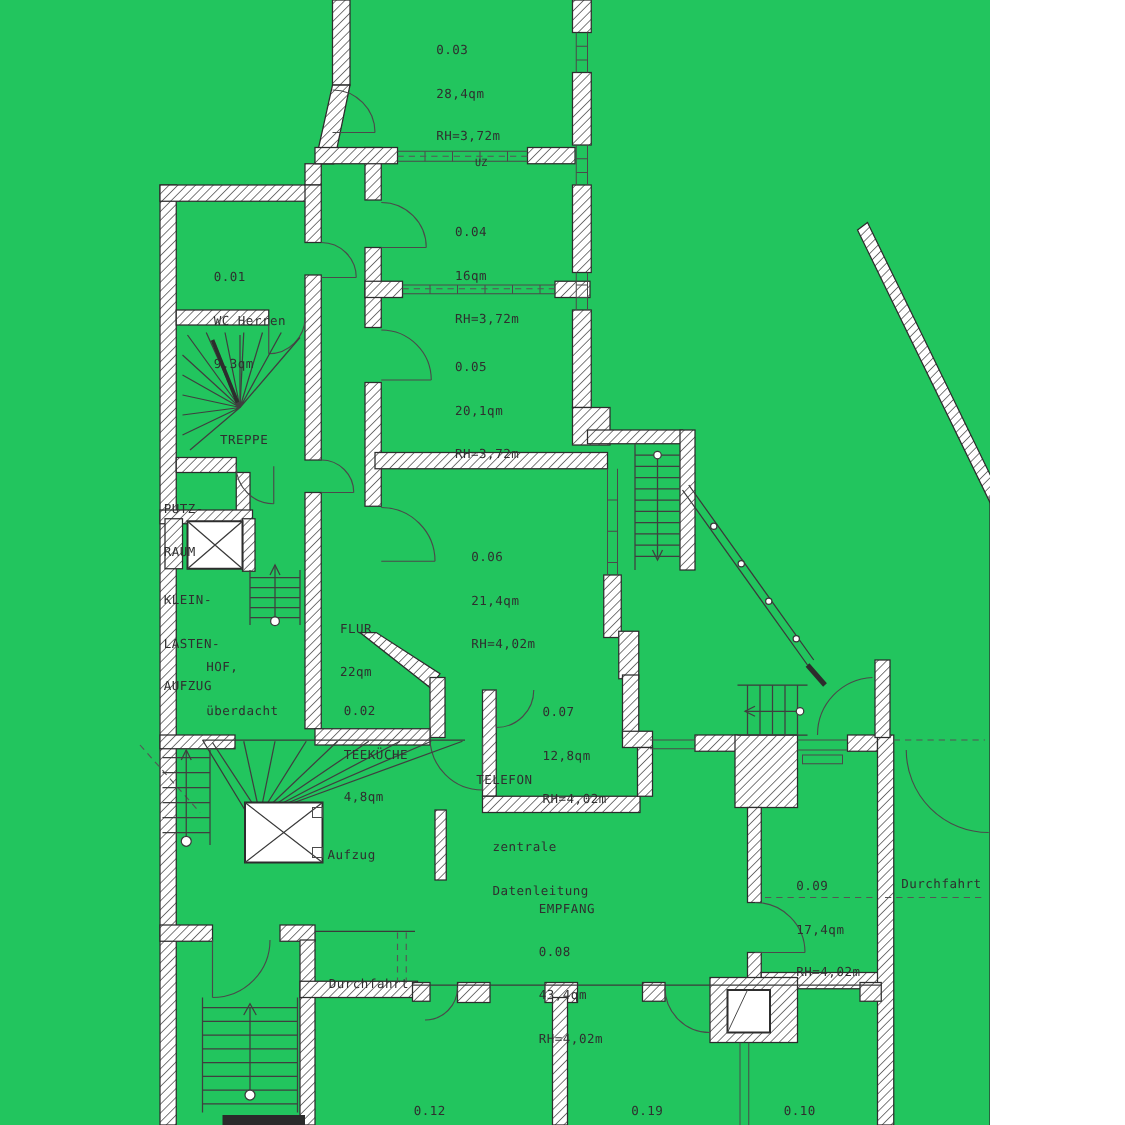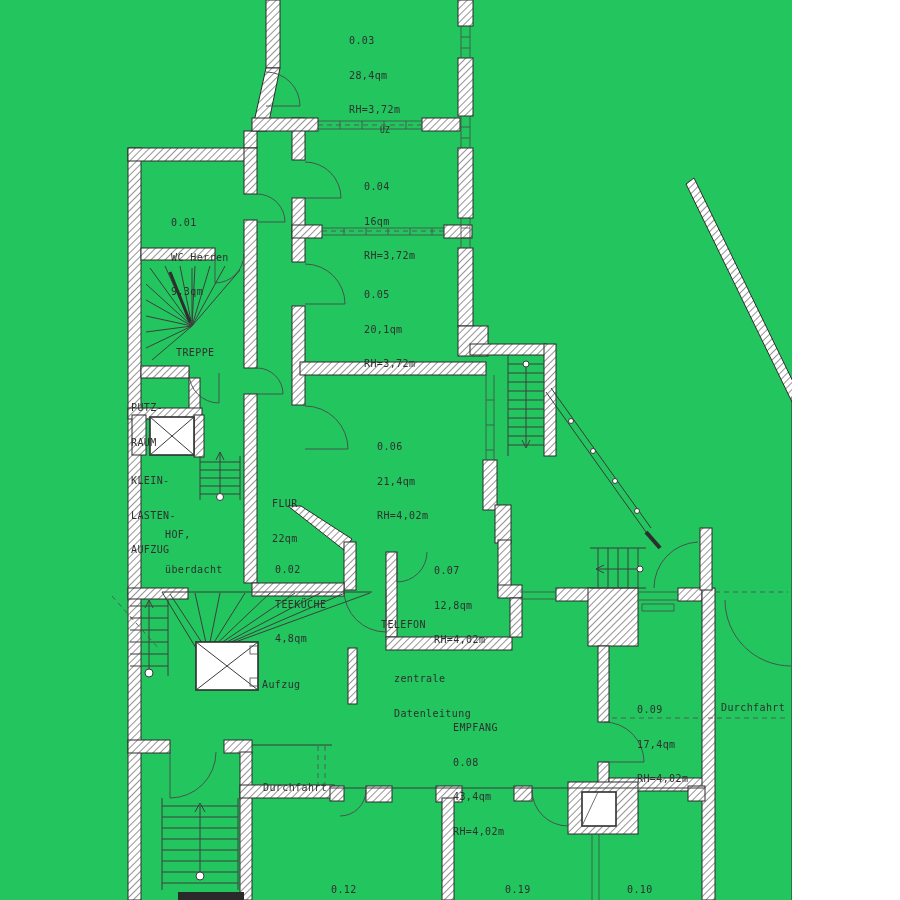--- a/index.html
+++ b/index.html
@@ -300,21 +300,21 @@
   <div class="lbl" style="left:381px;top:596px">
     <span>TELEFON</span>
   </div>
   <div class="lbl" style="left:394px;top:650px">
     <span>zentrale</span>
     <span>Datenleitung</span>
   </div>
   <div class="lbl" style="left:262px;top:656px">
     <span>Aufzug</span>
   </div>
-  <div class="lbl" style="left:453px;top:699px">
+  <div class="lbl" style="left:431px;top:699px">
     <span>EMPFANG</span>
     <span>0.08</span>
     <span>43,4qm</span>
     <span>RH=4,02m</span>
   </div>
   <div class="lbl" style="left:637px;top:681px">
     <span>0.09</span>
     <span>17,4qm</span>
     <span>RH=4,02m</span>
   </div>

